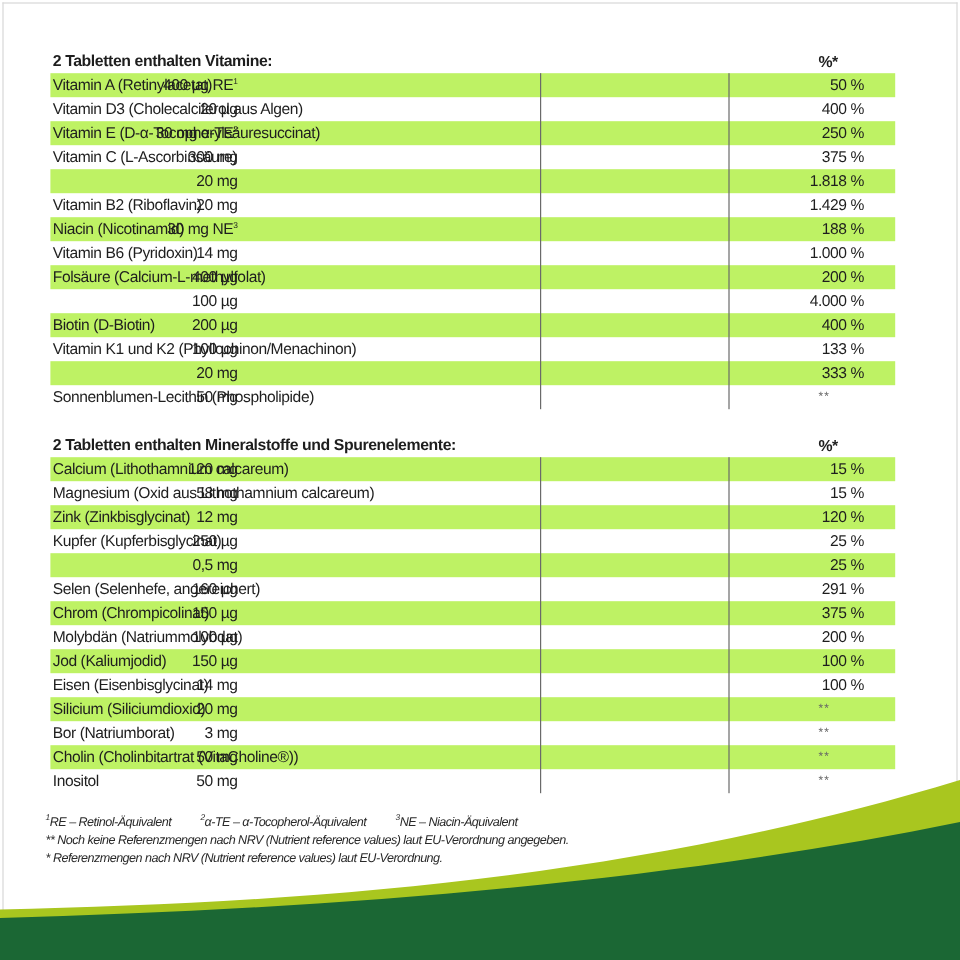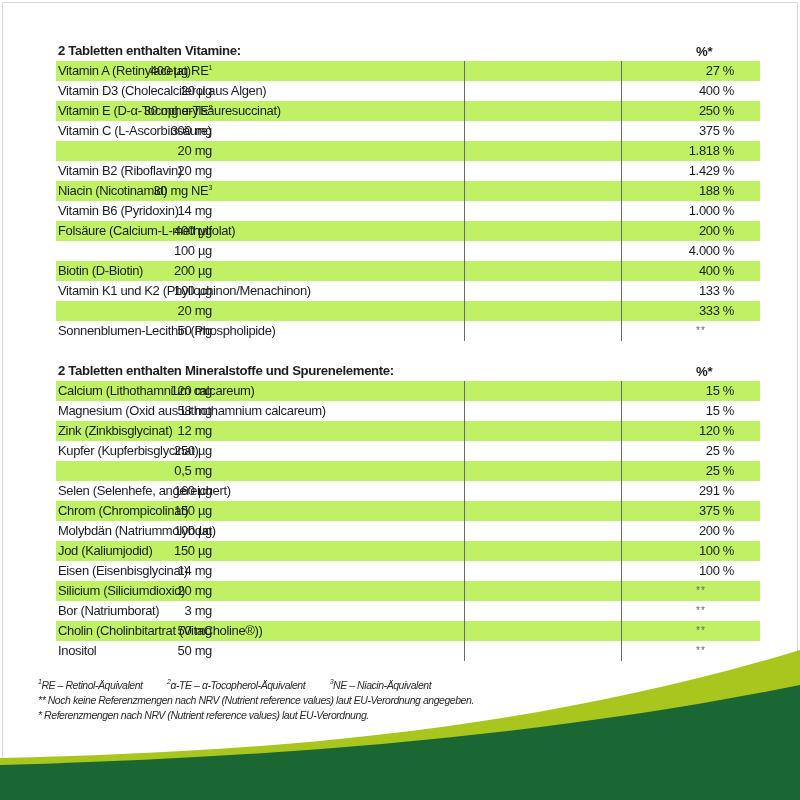--- a/index.html
+++ b/index.html
@@ -6,21 +6,21 @@
   body {
     width: 800px; height: 800px; position: relative; overflow: hidden;
     background: #ffffff;
     font-family: "Liberation Sans", sans-serif;
     color: #1e1e1e;
   }
   .frame {
     position: absolute; left: 2px; top: 2px; right: 2px; bottom: 0;
     border: 1px solid #d8d8d8; border-bottom: none;
   }
-  .section { position: absolute; left: 56px; width: 704px; text-decoration: underline; }
+  .section { position: absolute; left: 42px; width: 704px; text-decoration: underline; }
   .sec-head {
     position: relative; height: 20px; font-weight: bold; font-size: 13.2px;
     line-height: 20px; letter-spacing: -0.35px;
   }
   .sec-head .title { position: absolute; left: 2px; top: 0; }
   .sec-head .pct { position: absolute; left: 640px; top: 1px; }
   .row { position: relative; height: 20px; font-size: 13px; line-height: 20px; letter-spacing: -0.35px; }
   .row.alt { background: #bef264; }
   .row .name { position: absolute; left: 2px; top: 0; white-space: nowrap; }
   .row .amount { position: absolute; right: 548px; top: 0; text-align: right; white-space: nowrap; }
@@ -43,21 +43,21 @@
 
 <div class="section" id="sec-vit" style="top:41px;">
   <div class="sec-head">
     <span class="title">2 Tabletten enthalten Vitamine:</span>
     <span class="pct">%*</span>
   </div>
   <div class="rows">
       <div class="row alt">
         <span class="name">Vitamin A (Retinylacetat)</span>
         <span class="amount"><span>400 µg RE</span><sup>1</sup></span>
-        <span class="pct">27 %</span>
+        <span class="pct">50 %</span>
       </div>
       <div class="row">
         <span class="name">Vitamin D3 (Cholecalciferol aus Algen)</span>
         <span class="amount"><span>20 µg</span></span>
         <span class="pct">400 %</span>
       </div>
       <div class="row alt">
         <span class="name">Vitamin E (D-α-Tocopherylsäuresuccinat)</span>
         <span class="amount"><span>30 mg α-TE</span><sup>2</sup></span>
         <span class="pct">250 %</span>

